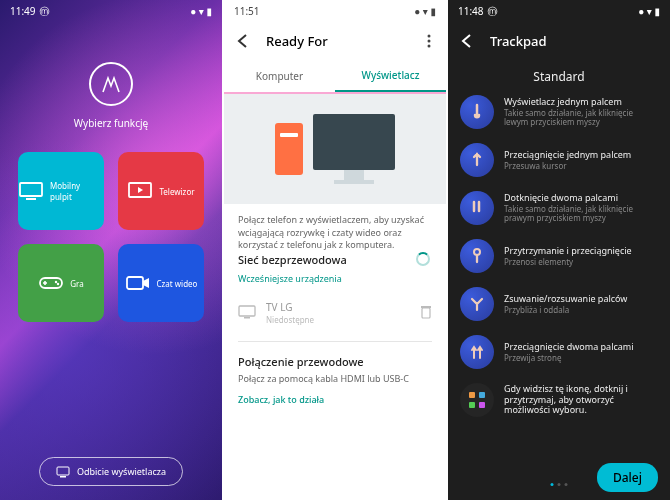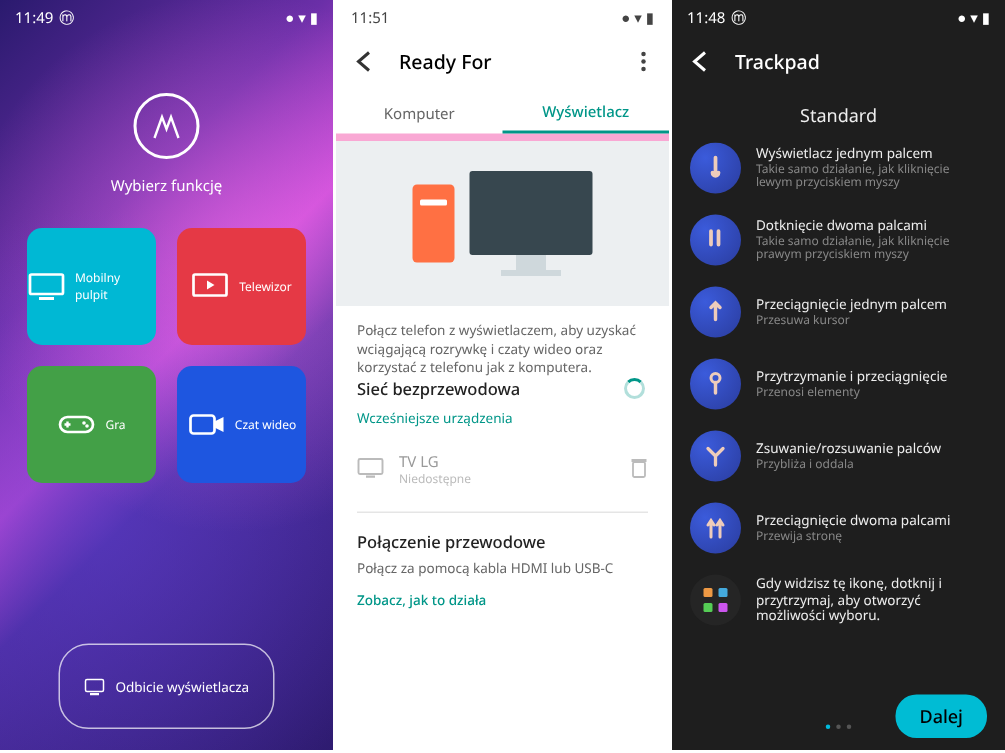--- a/index.html
+++ b/index.html
@@ -13,27 +13,27 @@
 
 .s1{background:linear-gradient(135deg,#2a1a6e 0%,#6b2fa8 30%,#c94bd9 48%,#4a2c9e 60%,#2e1b70 100%)}
 .s1::before{content:"";position:absolute;inset:0;background:radial-gradient(circle at 70% 35%,rgba(240,110,230,.55),transparent 50%),radial-gradient(circle at 30% 70%,rgba(90,60,200,.6),transparent 55%)}
 .s1-content{position:relative;z-index:2;display:flex;flex-direction:column;align-items:center;height:calc(100% - 22px);padding:40px 18px 14px}
 .logo{width:44px;height:44px;border:2px solid #fff;border-radius:50%;display:flex;align-items:center;justify-content:center;margin-bottom:10px}
 .s1-title{color:#fff;font-size:10px;margin-bottom:22px}
 .grid{display:grid;grid-template-columns:1fr 1fr;gap:14px;width:100%}
 .tile{border-radius:10px;height:78px;display:flex;align-items:center;justify-content:center;gap:6px}
 .tile span{color:#fff;font-size:8px}
 .t1{background:#00b8d4}.t2{background:#e53945}.t3{background:#43a047}.t4{background:#1e56e0}
-.mirror-btn{margin-top:auto;border:1px solid rgba(255,255,255,.7);border-radius:20px;padding:21px 16px;display:flex;align-items:center;gap:7px;color:#fff;font-size:9px}
+.mirror-btn{margin-top:auto;border:1px solid rgba(255,255,255,.7);border-radius:20px;padding:7px 16px;display:flex;align-items:center;gap:7px;color:#fff;font-size:9px}
 
 .s2{background:#fff;display:flex;flex-direction:column}
 .s2 .statusbar{color:#444}
 .appbar{height:38px;display:flex;align-items:center;padding:0 10px;gap:14px}
 .appbar-title{font-size:13px;font-weight:500;flex:1}
-.tabs{display:flex;height:34px;border-bottom:5px solid #f9a8d4}
+.tabs{display:flex;height:34px;border-bottom:2px solid #f9a8d4}
 .tab{flex:1;display:flex;align-items:center;justify-content:center;font-size:10px;color:#666}
 .tab.active{color:#009688;border-bottom:2px solid #009688;font-weight:500}
 .illus{background:#eceff1;height:110px;display:flex;align-items:center;justify-content:center;gap:10px}
 .phone-il{width:28px;height:52px;background:#ff7043;border-radius:3px;position:relative}
 .phone-il::before{content:"";position:absolute;left:5px;right:5px;top:10px;height:4px;background:#fff;border-radius:1px}
 .mon-il{width:82px;height:56px;background:#37474f;border-radius:2px;position:relative}
 .mon-stand{width:20px;height:10px;background:#cfd8dc;margin:0 auto}
 .mon-base{width:40px;height:4px;background:#cfd8dc;margin:0 auto}
 .s2-body{padding:10px 14px;font-size:9px;color:#666;line-height:1.4}
 .sec-title{font-size:11px;color:#222;font-weight:500;margin-top:0;display:flex;justify-content:space-between;align-items:center;padding-right:2px}
@@ -205,38 +205,38 @@
             <path d="M8 3v10 M6 13c0 3 4 3 4 0" stroke="#ecb" stroke-width="2.5" fill="none" stroke-linecap="round"></path>
           </svg>
         </div>
       <div class="g-txt">
           <div class="g-title">Wyświetlacz jednym palcem</div>
           <div class="g-sub">Takie samo działanie, jak kliknięcie lewym przyciskiem myszy</div>
         </div>
     </div>
     <div class="g-row">
       <div class="g-icon">
+          <svg width="18" height="20">
+            <path d="M9 4v11M6 7l3-3 3 3" stroke="#ecb" stroke-width="2.3" fill="none" stroke-linecap="round"></path>
+          </svg>
+        </div>
+      <div class="g-txt">
+          <div class="g-title">Przeciągnięcie jednym palcem</div>
+          <div class="g-sub">Przesuwa kursor</div>
+        </div>
+    </div>
+    <div class="g-row">
+      <div class="g-icon">
           <svg width="20" height="20">
             <path d="M7 4v9M12 4v9" stroke="#ecb" stroke-width="2.5" stroke-linecap="round"></path>
           </svg>
         </div>
       <div class="g-txt">
           <div class="g-title">Dotknięcie dwoma palcami</div>
           <div class="g-sub">Takie samo działanie, jak kliknięcie prawym przyciskiem myszy</div>
-        </div>
-    </div>
-    <div class="g-row">
-      <div class="g-icon">
-          <svg width="18" height="20">
-            <path d="M9 4v11M6 7l3-3 3 3" stroke="#ecb" stroke-width="2.3" fill="none" stroke-linecap="round"></path>
-          </svg>
-        </div>
-      <div class="g-txt">
-          <div class="g-title">Przeciągnięcie jednym palcem</div>
-          <div class="g-sub">Przesuwa kursor</div>
         </div>
     </div>
     <div class="g-row">
       <div class="g-icon">
           <svg width="18" height="20">
             <circle cx="9" cy="6" r="3" fill="none" stroke="#ecb" stroke-width="2"></circle>
             <path d="M9 9v7" stroke="#ecb" stroke-width="2.3" stroke-linecap="round"></path>
           </svg>
         </div>
       <div class="g-txt">

